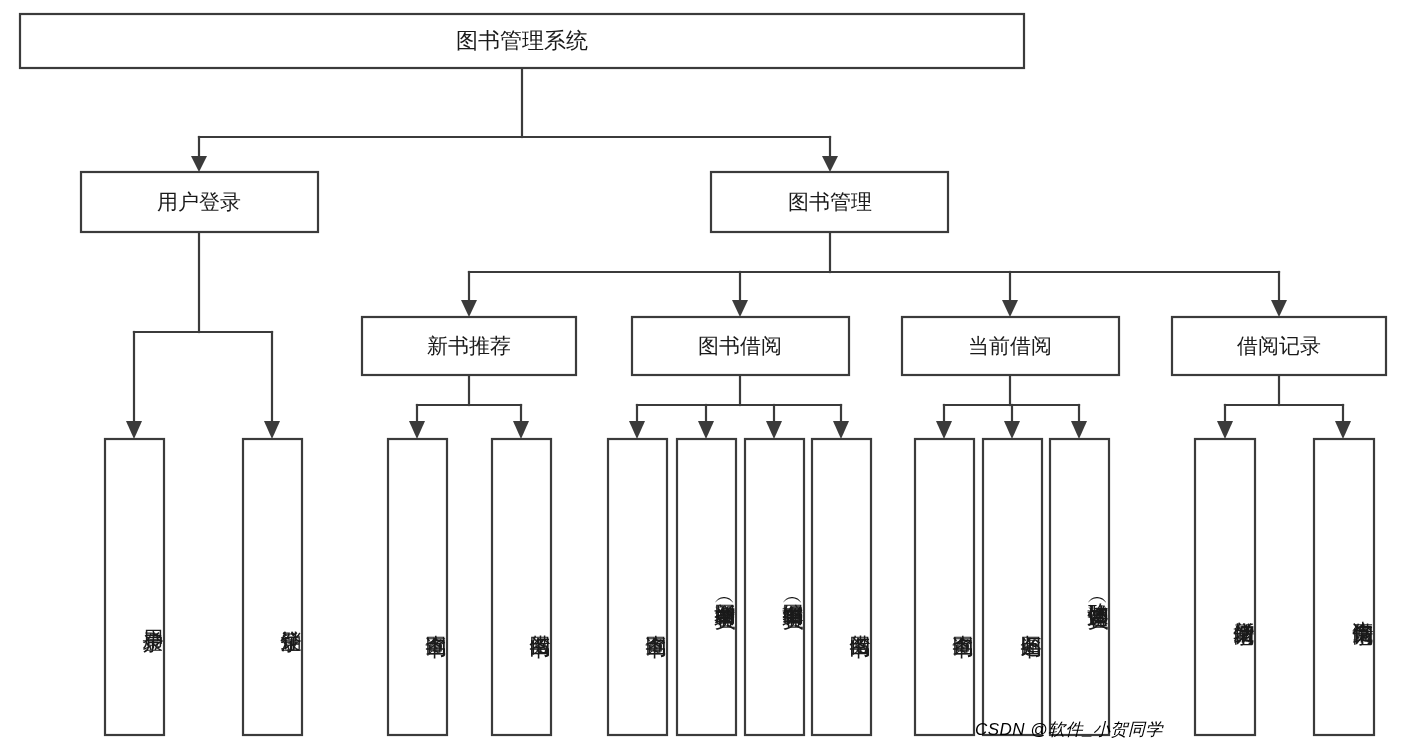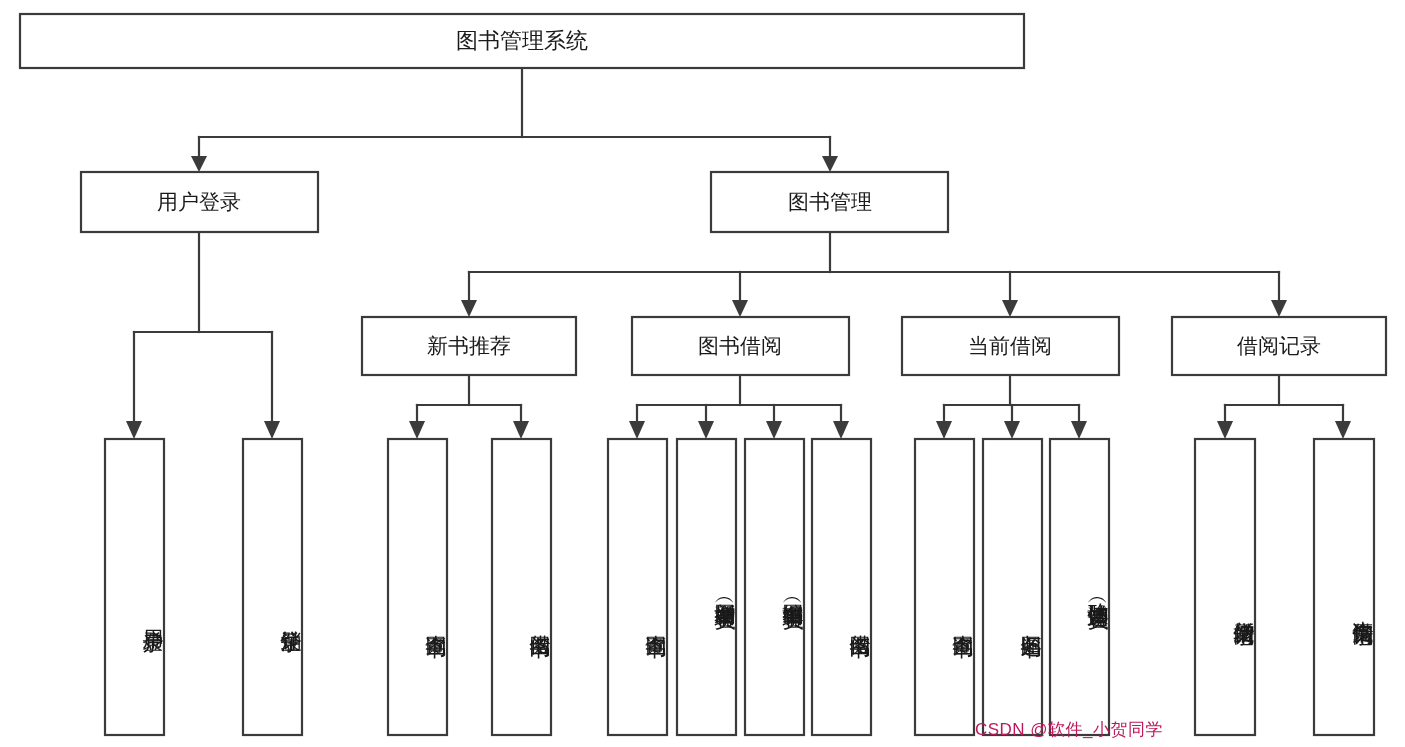--- a/index.html
+++ b/index.html
@@ -65,23 +65,24 @@
     letter-spacing: 1px;
     white-space: nowrap;
     pointer-events: none;
   }
   .watermark {
     position: absolute;
     right: 8px;
     bottom: 6px;
     font-family: "Liberation Sans", "DejaVu Sans", sans-serif;
     font-size: 17px;
-    color: #be185d;
+    color: #000000;
     letter-spacing: 0.5px;
     white-space: nowrap;
+    font-style: italic;
   }
 </style>
 </head>
 <body>
 
 <div id="diagram-root">
 
   <svg class="flow" viewBox="0 0 1405 747">
 
     <g>

